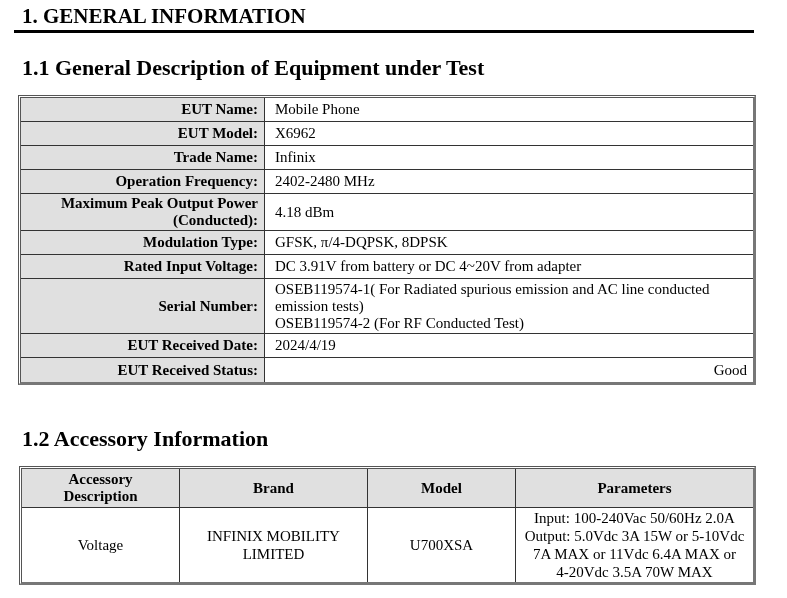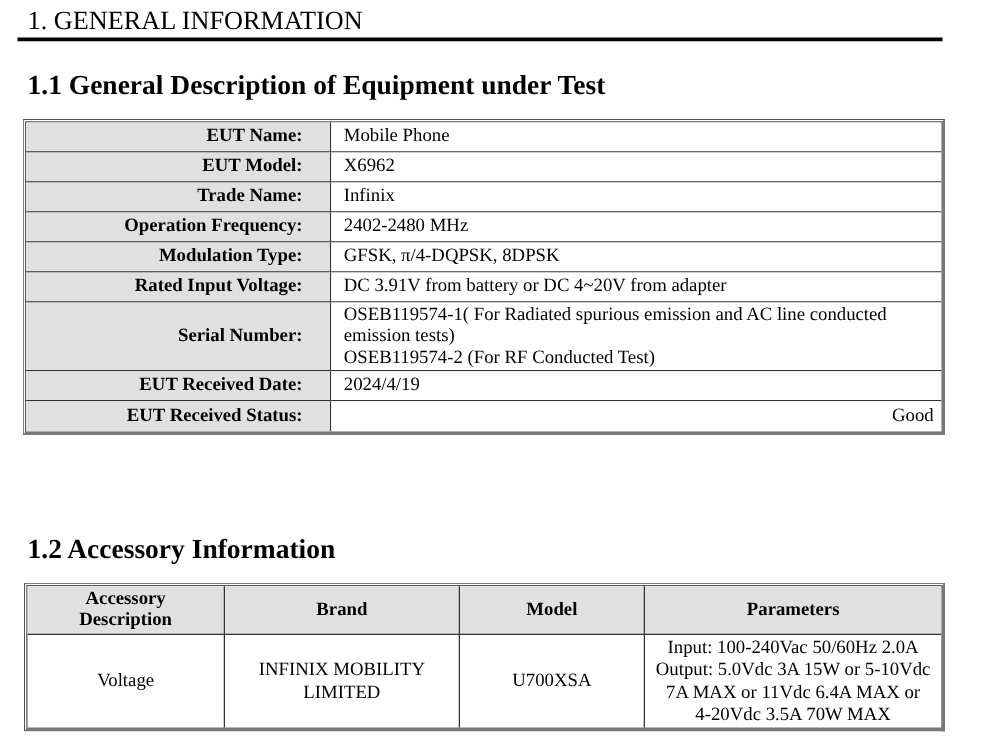--- a/index.html
+++ b/index.html
@@ -1,21 +1,21 @@
 <!DOCTYPE html>
 <html><head>
 <meta charset="utf-8">
 <style>
   * { box-sizing: border-box; margin: 0; padding: 0; }
   html, body { width: 787px; height: 598px; background: #ffffff; overflow: hidden; }
   body { font-family: "Liberation Serif", "DejaVu Serif", serif; color: #000; position: relative; }
 
   .h1 {
     position: absolute; left: 22px; top: 4px;
-    font-size: 21px; font-weight: normal; letter-spacing: 0px; text-align: center;
+    font-size: 21px; font-weight: bold; letter-spacing: 0px; text-align: center;
   }
   .h1-rule {
     position: absolute; left: 14px; top: 30px; width: 740px; height: 3px; background: #000;
   }
   .h2 {
     position: absolute; left: 22px; font-size: 22px; font-weight: bold;
   }
   .h2.s11 { top: 55px; }
   .h2.s12 { top: 426px; }
 
@@ -31,21 +31,21 @@
   table.eut td {
     border-bottom: 1.5px solid #333;
     padding: 0 6px;
     vertical-align: middle;
     line-height: 17px;
   }
   table.eut tr:last-child td { border-bottom: none; text-align: right; }
   table.eut td.lbl {
     width: 244px; background: #e0e0e0; font-weight: bold; text-align: right;
     border-right: 1.5px solid #333;
-    padding-right: 22px;
+    padding-right: 6px;
   }
   table.eut td.val { background: #fff; text-align: left; padding-left: 10px; }
   table.eut tr.r1 td { height: 24px; }
   table.eut tr.r2 td { height: 37px; }
   table.eut tr.r3 td { height: 55px; }
 
   
   table.acc {
     position: absolute; left: 19px; top: 466px; width: 737px;
     border-collapse: separate; border-spacing: 0;
@@ -85,20 +85,27 @@
       <td class="lbl">EUT Model:</td>
       <td class="val">X6962</td>
     </tr>
     <tr class="r1">
       <td class="lbl">Trade Name:</td>
       <td class="val">Infinix</td>
     </tr>
     <tr class="r1">
       <td class="lbl">Operation Frequency:</td>
       <td class="val">2402-2480 MHz</td>
+    </tr>
+    <tr class="r2">
+      <td class="lbl">
+        <span class="pline">Maximum Peak Output Power</span>
+        <span class="pline">(Conducted):</span>
+      </td>
+      <td class="val">4.18 dBm</td>
     </tr>
     <tr class="r1">
       <td class="lbl">Modulation Type:</td>
       <td class="val">GFSK, π/4-DQPSK, 8DPSK</td>
     </tr>
     <tr class="r1">
       <td class="lbl">Rated Input Voltage:</td>
       <td class="val">DC 3.91V from battery or DC 4~20V from adapter</td>
     </tr>
     <tr class="r3">

